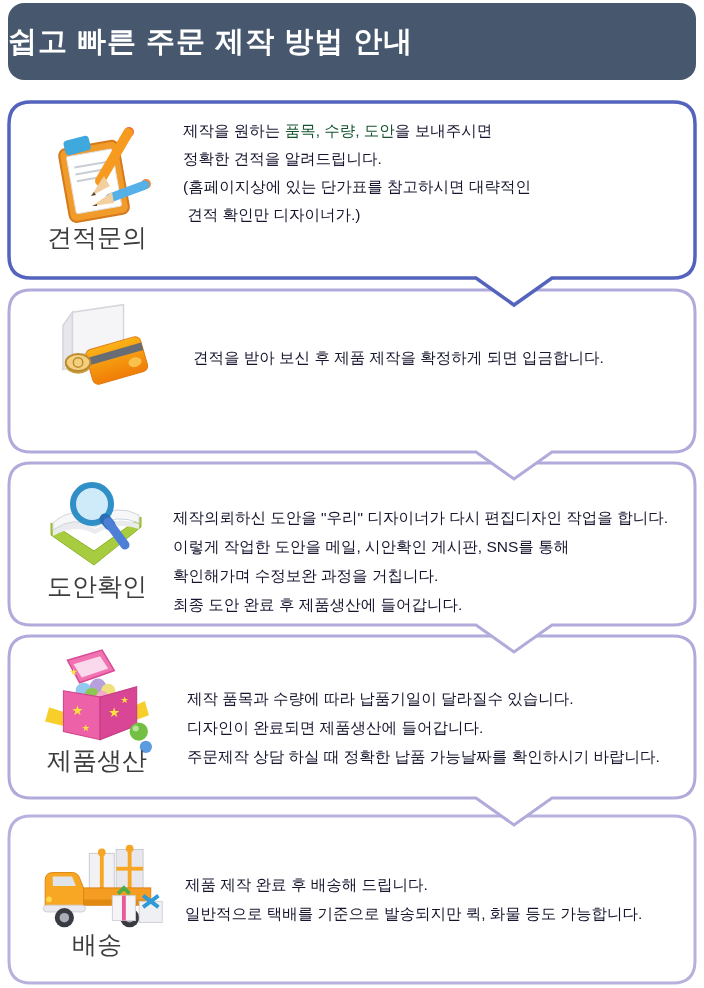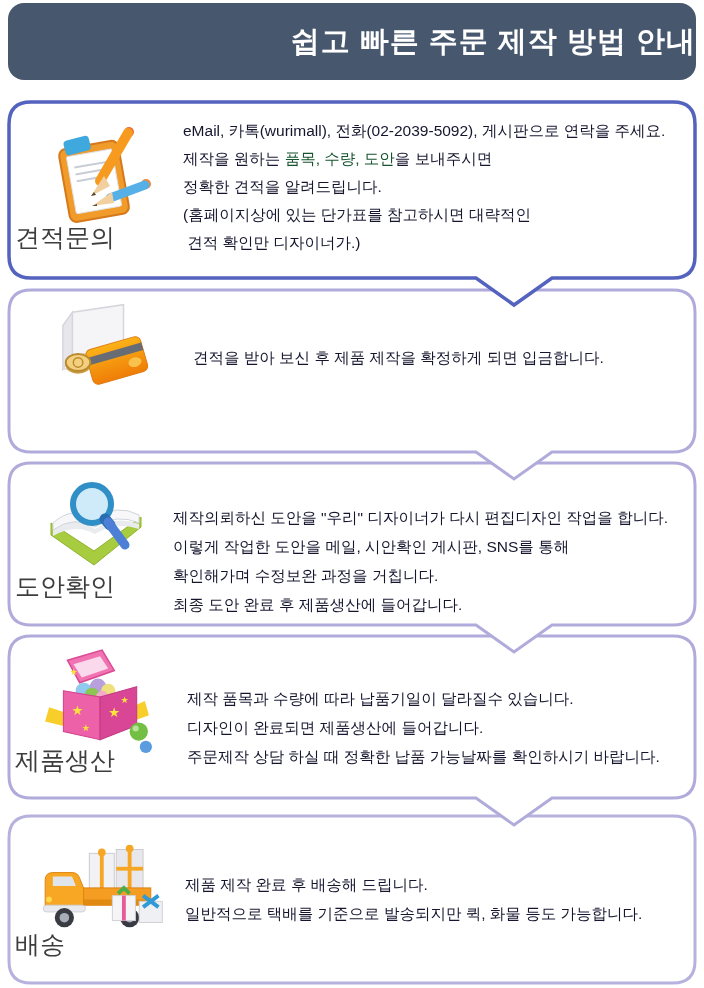--- a/index.html
+++ b/index.html
@@ -3,36 +3,36 @@
 <meta charset="utf-8">
 <style>
   html,body{margin:0;padding:0}
   body{
     width:704px;height:988px;position:relative;background:#ffffff;
     font-family:"Liberation Sans","DejaVu Sans",sans-serif;overflow:hidden;
   }
   .title-bar{
     position:absolute;left:8px;top:3px;width:688px;height:77px;
     background:#47586e;border-radius:16px;color:#ffffff;
-    font-size:29px;font-weight:bold;text-align:right;line-height:77px;letter-spacing:1px;
+    font-size:29px;font-weight:bold;text-align:left;line-height:77px;letter-spacing:1px;
   }
   section.bubble{position:absolute;left:7px;width:690px}
   .s1{top:100px;height:212px;z-index:50}
   .s2{top:288px;height:196px;z-index:40}
   .s3{top:461px;height:196px;z-index:30}
   .s4{top:634px;height:196px;z-index:20}
   .s5{top:814px;height:172px;z-index:10}
   svg.frame{position:absolute;left:0;top:0;width:100%;height:100%;display:block}
   .icon-wrap{position:absolute;left:22px;width:136px;display:flex;justify-content:center;align-items:center}
   .s1 .icon-wrap{top:24px;height:104px}
   .s2 .icon-wrap{top:12px;height:88px}
   .s3 .icon-wrap{top:16px;height:94px}
   .s4 .icon-wrap{top:20px;height:92px}
   .s5 .icon-wrap{top:26px;height:92px}
-  .step-label{position:absolute;left:8px;width:164px;text-align:left;font-size:25px;color:#3d3d3d}
+  .step-label{position:absolute;left:8px;width:164px;text-align:center;font-size:25px;color:#3d3d3d}
   .s1 .step-label{top:121px}
   .s2 .step-label{top:96px}
   .s3 .step-label{top:109px}
   .s4 .step-label{top:110px}
   .s5 .step-label{top:114px}
   .body-text{position:absolute;color:#15152e;font-size:15.5px}
   .ln{white-space:pre;line-height:28px}
   .s1 .body-text{left:176px;top:17px}
   .s2 .body-text{left:186px;top:56px}
   .s3 .body-text{left:166px;top:42px}
@@ -65,21 +65,20 @@
       <polygon points="68,50 74,60 55,70" fill="#f2cf9f"></polygon>
       <polygon points="58,66 55,70 60,69" fill="#5a4632"></polygon>
       <circle cx="110" cy="58" r="5" fill="#f08a3c"></circle>
       <line x1="109" y1="59" x2="74" y2="72" stroke="#56b0e8" stroke-width="9" stroke-linecap="round"></line>
       <polygon points="76,66 78,77 56,80" fill="#f3d0a0"></polygon>
       <polygon points="61,78 56,80 61,80" fill="#5a4632"></polygon>
     </svg>
   </div>
   <div class="step-label">견적문의</div>
   <div class="body-text">
-    <div class="ln">eMail, 카톡(wurimall), 전화(02-2039-5092), 게시판으로 연락을 주세요.</div>
     <div class="ln"><span>제작을 원하는 </span><span class="hl">품목, 수량, 도안</span><span>을 보내주시면</span></div>
     <div class="ln">정확한 견적을 알려드립니다.</div>
     <div class="ln">(홈페이지상에 있는 단가표를 참고하시면 대략적인</div>
     <div class="ln"> 견적 확인만 디자이너가.)</div>
   </div>
 </section>
 
 <section class="bubble s2">
   <svg class="frame" viewBox="0 0 690 196">
     <path d="M24 2 H666 Q688 2 688 24 V142 Q688 164 666 164 H545 L507 191 L469 164 H24 Q2 164 2 142 V24 Q2 2 24 2 Z" fill="#ffffff" stroke="#b0abdb" stroke-width="3"></path>

